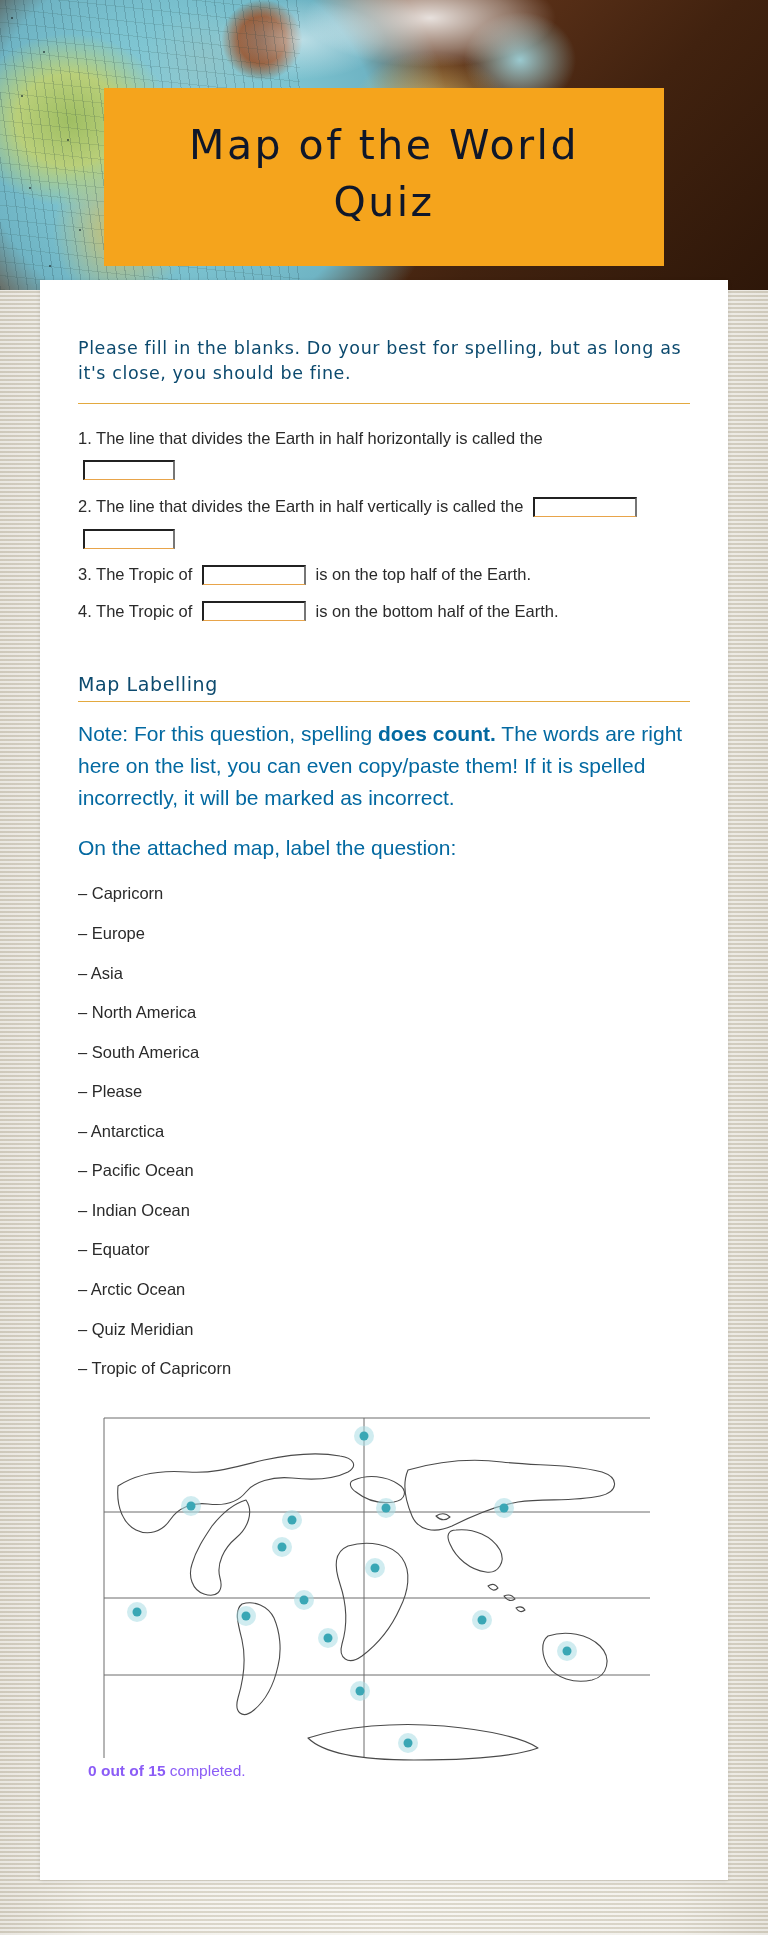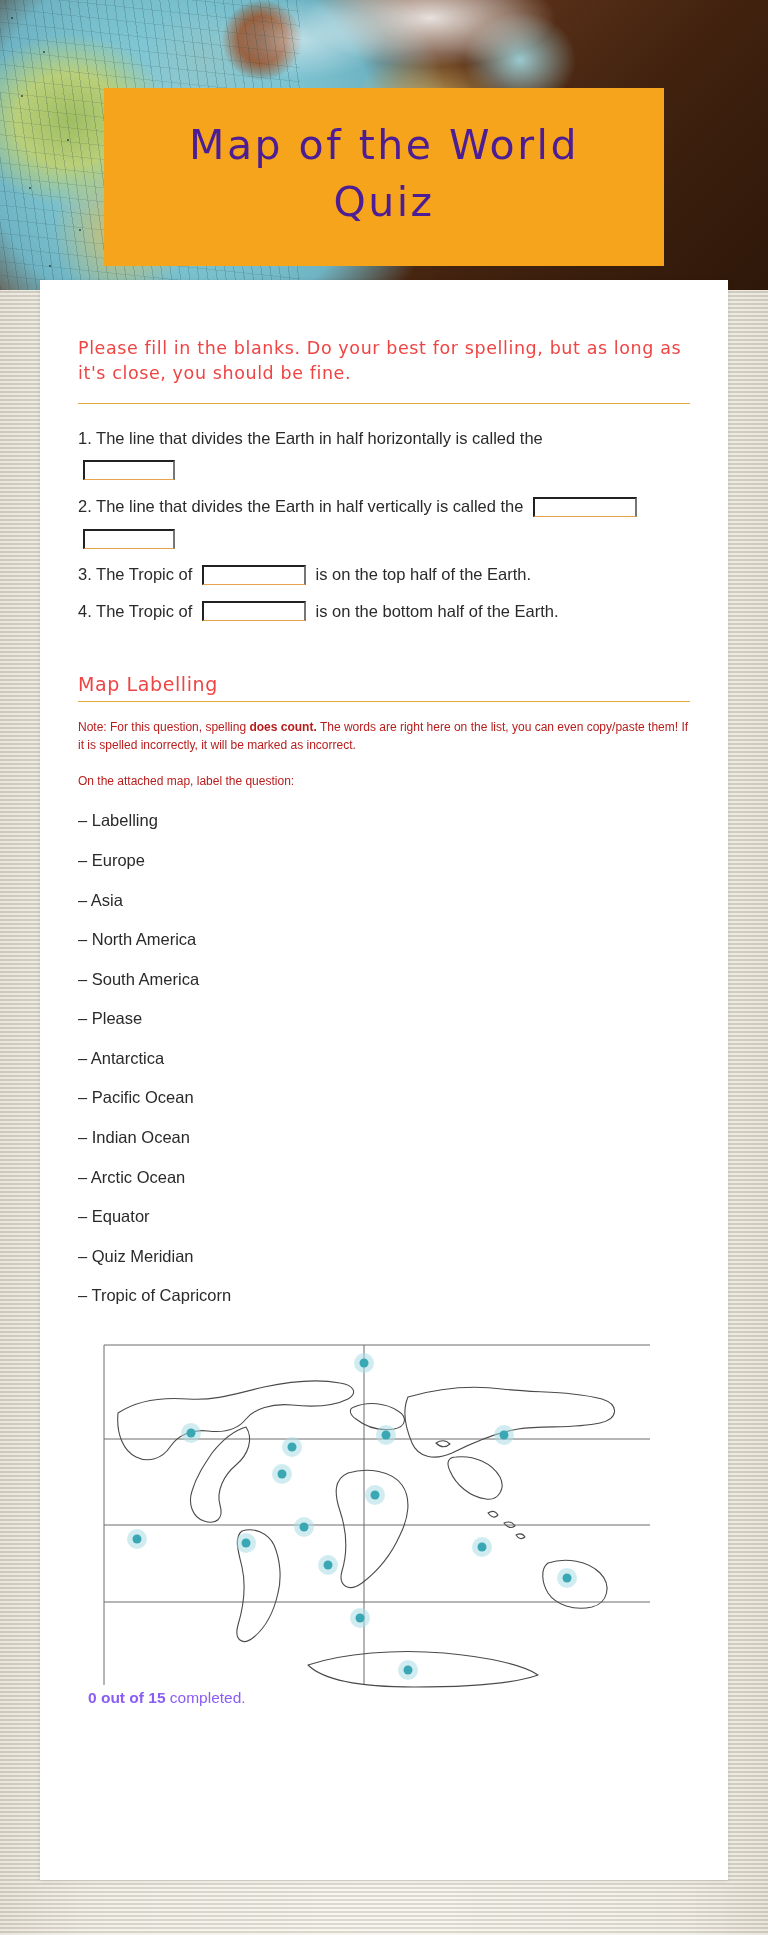--- a/index.html
+++ b/index.html
@@ -88,41 +88,41 @@
     flex-direction: column;
     align-items: center;
     justify-content: center;
     padding: 14px 20px 20px;
   }
   .banner-line {
     font-family: "DejaVu Sans", sans-serif;
     font-size: 41px;
     letter-spacing: 2.5px;
     line-height: 1.38;
-    color: #4c1d95;
+    color: #0f172a;
     text-align: center;
     font-weight: 400;
   }
 
   
   #card {
     position: absolute;
     left: 40px;
     top: 280px;
     width: 688px;
     min-height: 1600px;
     background: #ffffff;
     padding: 56px 34px 30px 34px;
     box-shadow: 0 1px 4px rgba(0,0,0,.10);
   }
 
   
   .hand {
     font-family: "DejaVu Sans", sans-serif;
-    color: #ef4444;
+    color: #0c4a6e;
     letter-spacing: .6px;
   }
 
   #instructions {
     font-size: 17.5px;
     line-height: 1.45;
     padding: 0 4px 8px 4px;
   }
   .rule {
     border: 0;
@@ -159,23 +159,23 @@
     padding: 0 4px;
     margin-top: 46px;
   }
   .section-rule {
     border: 0;
     border-top: 1px solid #e3a93f;
     margin: 6px 4px 16px 4px;
   }
 
   .note, .prompt {
-    font-size: 12px;
+    font-size: 21px;
     line-height: 1.52;
-    color: #b91c1c;
+    color: #0369a1;
     padding: 0 4px;
     margin-bottom: 18px;
   }
   .note b { font-weight: 700; }
 
   
   .label-list { list-style: none; padding: 0 4px; margin: 0; }
   .label-list li {
     font-size: 16.5px;
     line-height: 1.55;
@@ -255,31 +255,31 @@
     </div>
 
     <div class="section-head hand">Map Labelling</div>
     <hr class="section-rule">
 
     <p class="note"><span>Note: For this question, spelling </span><b>does count.</b><span> The words are right here on the list, you can even copy/paste them! If it is spelled incorrectly, it will be marked as incorrect.</span></p>
 
     <p class="prompt">On the attached map, label the question:</p>
 
     <ul class="label-list">
-      <li>– Labelling</li>
+      <li>– Capricorn</li>
       <li>– Europe</li>
       <li>– Asia</li>
       <li>– North America</li>
       <li>– South America</li>
       <li>– Please</li>
       <li>– Antarctica</li>
       <li>– Pacific Ocean</li>
       <li>– Indian Ocean</li>
+      <li>– Equator</li>
       <li>– Arctic Ocean</li>
-      <li>– Equator</li>
       <li>– Quiz Meridian</li>
       <li>– Tropic of Capricorn</li>
     </ul>
 
     <div id="map-wrap">
       <svg viewBox="0 0 562 360" preserveAspectRatio="none">
 
         <g stroke="#6d6d6d" stroke-width="1" fill="none">
           <line x1="8" y1="10" x2="554" y2="10"></line>
           <line x1="8" y1="10" x2="8" y2="350"></line>

